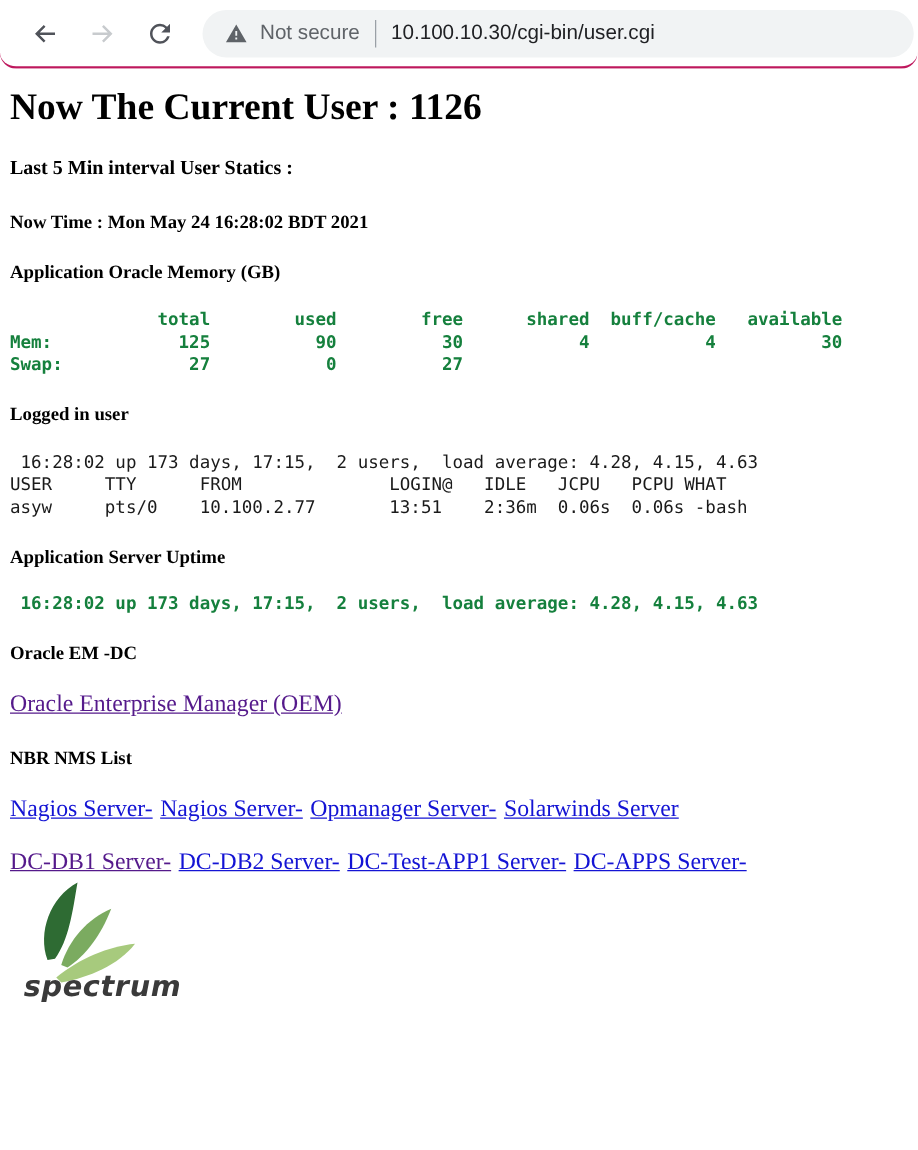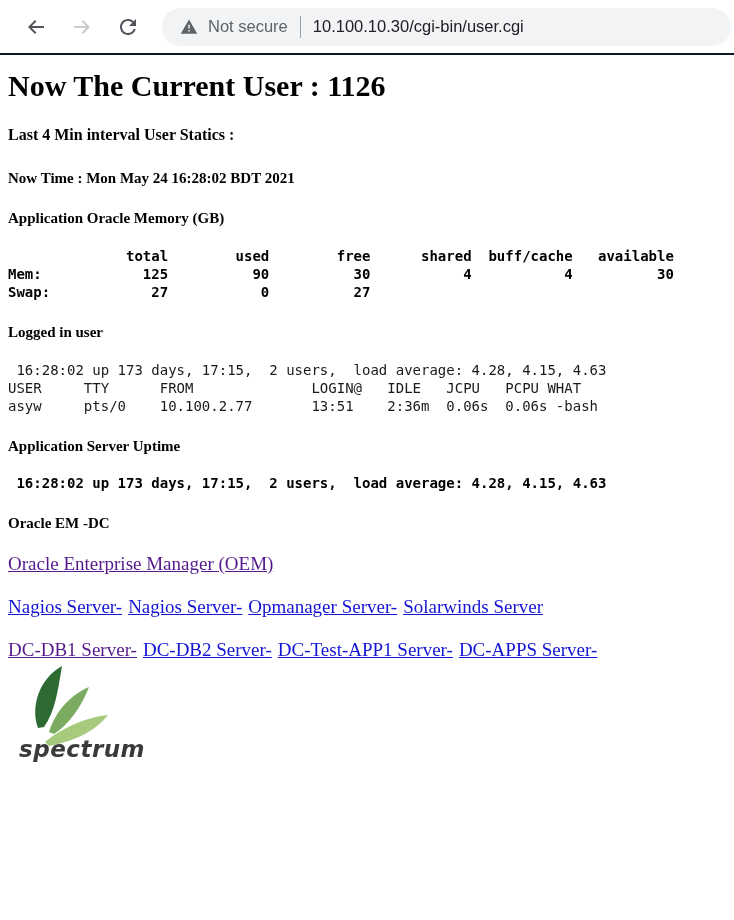--- a/index.html
+++ b/index.html
@@ -10,24 +10,25 @@
     background: #ffffff;
     font-family: "Liberation Serif", serif;
     color: #000000;
     overflow: hidden;
   }
 
   
   .toolbar {
     height: 55px;
     background: #ffffff;
-    border-bottom: 2px solid #0f172a;
+    border-bottom: 2px solid #be185d;
     display: flex;
     align-items: center;
     padding: 0 3px 0 24px;
+    border-radius: 13px;
   }
   .nav-icon {
     width: 24px;
     height: 24px;
     flex: 0 0 auto;
     margin-right: 22px;
     cursor: pointer;
   }
   .addressbar {
     flex: 1;
@@ -84,21 +85,21 @@
   h2.nowtime { margin-top: 26px; }
 
   pre.term {
     font-family: "DejaVu Sans Mono", "Liberation Mono", monospace;
     font-size: 14px;
     line-height: 18px;
     margin: 19px 0 0 0;
     color: #1a1a1a;
     white-space: pre;
   }
-  pre.bold { font-weight: bold; color: #000000; }
+  pre.bold { font-weight: bold; color: #15803d; }
 
   p.links {
     margin: 20px 0 0 0;
     font-size: 19px;
     line-height: 1.2;
   }
   a.plink {
     color: #1414d4;
     text-decoration: underline;
     margin-right: 6px;
@@ -128,40 +129,41 @@
     <span class="security-label">Not secure</span>
     <div class="addr-divider"></div>
     <span class="url-text">10.100.10.30/cgi-bin/user.cgi</span>
   </div>
 </div>
 
 <div class="content">
 
   <h1 class="page-title">Now The Current User : 1126</h1>
 
-  <div class="subtitle">Last 4 Min interval User Statics :</div>
+  <div class="subtitle">Last 5 Min interval User Statics :</div>
 
   <h2 class="sec nowtime">Now Time : Mon May 24 16:28:02 BDT 2021</h2>
 
   <h2 class="sec">Application Oracle Memory (GB)</h2>
   <pre class="term bold">              total        used        free      shared  buff/cache   available
 Mem:            125          90          30           4           4          30
 Swap:            27           0          27</pre>
 
   <h2 class="sec">Logged in user</h2>
   <pre class="term"> 16:28:02 up 173 days, 17:15,  2 users,  load average: 4.28, 4.15, 4.63
 USER     TTY      FROM              LOGIN@   IDLE   JCPU   PCPU WHAT
 asyw     pts/0    10.100.2.77       13:51    2:36m  0.06s  0.06s -bash</pre>
 
   <h2 class="sec">Application Server Uptime</h2>
   <pre class="term bold"> 16:28:02 up 173 days, 17:15,  2 users,  load average: 4.28, 4.15, 4.63</pre>
 
   <h2 class="sec">Oracle EM -DC</h2>
   <p class="links"><a href="#" class="plink visited">Oracle Enterprise Manager (OEM)</a></p>
 
+  <h2 class="sec">NBR NMS List</h2>
   <p class="links"><a href="#" class="plink">Nagios Server-</a><a href="#" class="plink">Nagios Server-</a><a href="#" class="plink">Opmanager Server-</a><a href="#" class="plink">Solarwinds Server</a></p>
 
   <p class="links"><a href="#" class="plink visited">DC-DB1 Server-</a><a href="#" class="plink">DC-DB2 Server-</a><a href="#" class="plink">DC-Test-APP1 Server-</a><a href="#" class="plink">DC-APPS Server-</a></p>
 
   <div class="logo-wrap">
     <svg width="130" height="98" viewBox="0 0 130 98">
       <g>
         <path d="M24 64 C 16 42, 26 14, 48 2 C 44 26, 41 48, 30 63 Z" fill="#2e6b33"></path>
         <path d="M35 68 C 41 48, 56 31, 75 23 C 67 44, 54 61, 40 70 Z" fill="#7bab60"></path>
         <path d="M31 78 C 49 63, 73 53, 94 51 C 81 68, 57 78, 35 82 Z" fill="#a7ca7d"></path>

